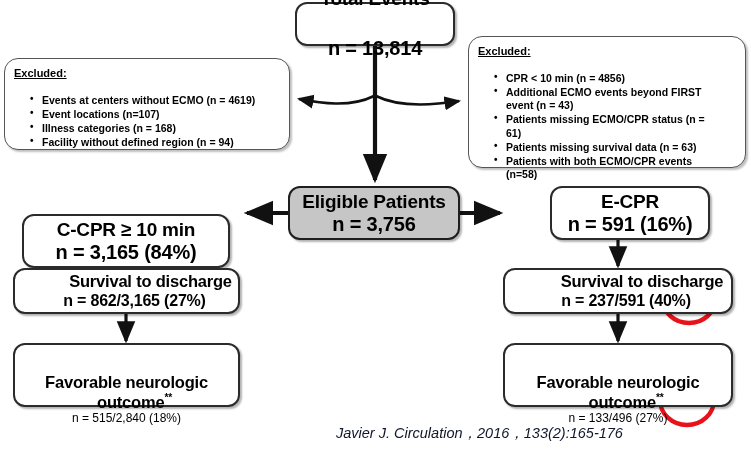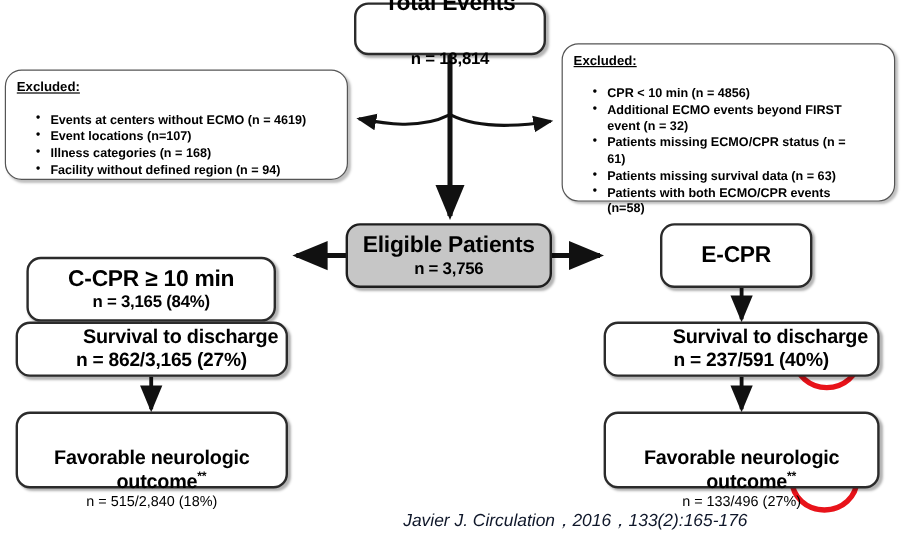--- a/index.html
+++ b/index.html
@@ -38,21 +38,21 @@
   }
 
   
   .node .l1 {
     font-weight: bold;
     font-size: 19px;
     letter-spacing: -0.2px;
   }
   .node .l2 {
     font-weight: bold;
-    font-size: 14px;
+    font-size: 20px;
     letter-spacing: -0.2px;
     margin-top: 1px;
   }
   .node.small .l1 { font-size: 16.5px; padding-left: 48px; }
   .node.small .l2 { font-size: 16px; padding-left: 16px; }
 
   .node.outcome .l1 { font-size: 16.5px; margin-top: 48px; }
   .node.outcome .l2 { font-size: 16.5px; margin-left: 16px; }
   .node.outcome .l3 { font-size: 12px; margin-top: 1px; }
 
@@ -165,22 +165,23 @@
   <div class="box node eligible" style="left:288px; top:186px; width:172px; height:54px;">
     <span class="l1">Eligible Patients</span>
     <span class="l2">n = 3,756</span>
   </div>
 
   <div class="box node" style="left:22px; top:186px; width:208px; height:54px;margin-top:28px;">
     <span class="l1">C-CPR ≥ 10 min</span>
     <span class="l2">n = 3,165 (84%)</span>
   </div>
 
-  <div class="box node" style="left:550px; top:186px; width:127px; height:54px;">
+  <div class="box node" style="left:550px; top:186px; width:160px; height:54px;">
     <span class="l1">E-CPR</span>
+    <span class="l2">n = 591 (16%)</span>
   </div>
 
   <div class="box node small" style="left:13px; top:268px; width:227px; height:46px;">
     <span class="l1">Survival to discharge</span>
     <span class="l2">n = 862/3,165 (27%)</span>
   </div>
 
   <div class="box node small" style="left:503px; top:268px; width:230px; height:46px;">
     <span class="l1">Survival to discharge</span>
     <span class="l2">n = 237/591 (40%)</span>
@@ -205,21 +206,21 @@
       <li>Event locations (n=107)</li>
       <li>Illness categories (n = 168)</li>
       <li>Facility without defined region (n = 94)</li>
     </ul>
   </div>
 
   <div class="excl" style="left:468px; top:36px; width:278px; height:132px;">
     <span class="head">Excluded:</span>
     <ul>
       <li>CPR &lt; 10 min (n = 4856)</li>
-      <li>Additional ECMO events beyond FIRST event (n = 32)</li>
+      <li>Additional ECMO events beyond FIRST event (n = 43)</li>
       <li>Patients missing ECMO/CPR status (n = 61)</li>
       <li>Patients missing survival data (n = 63)</li>
       <li>Patients with both ECMO/CPR events (n=58)</li>
     </ul>
   </div>
 
   <div class="citation" style="left:336px; top:424px;">Javier J. Circulation，2016，133(2):165-176</div>
 
 </div>
 

